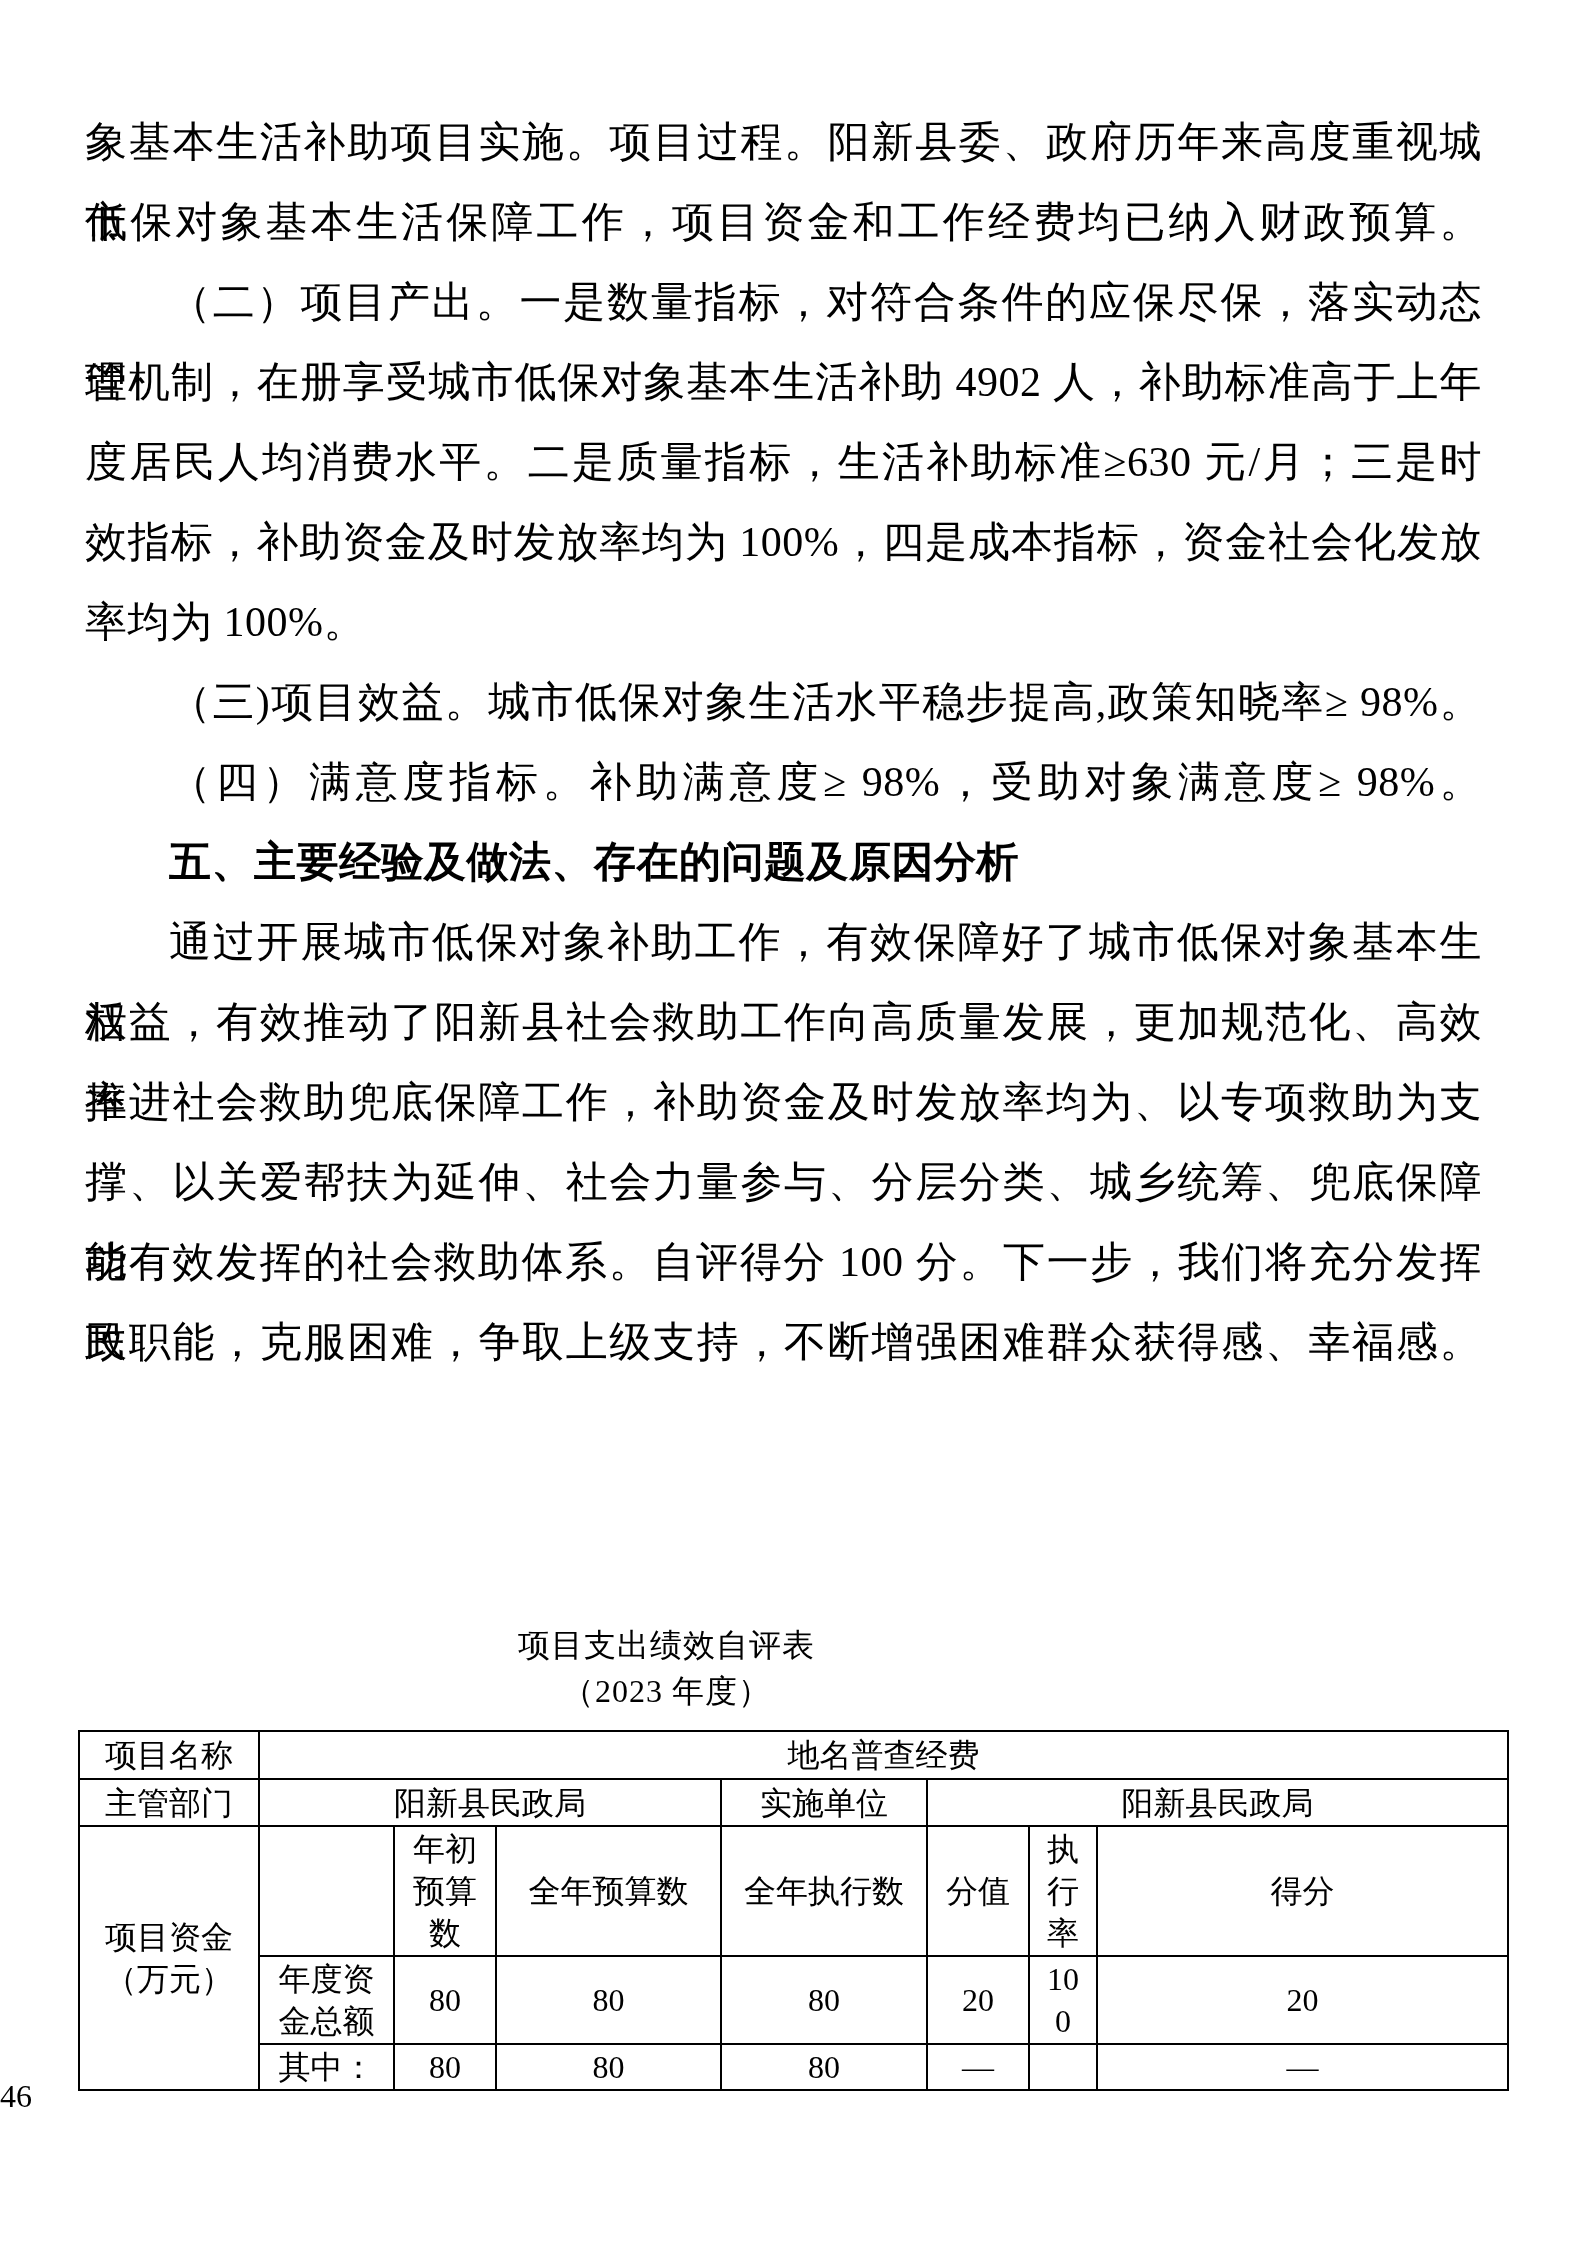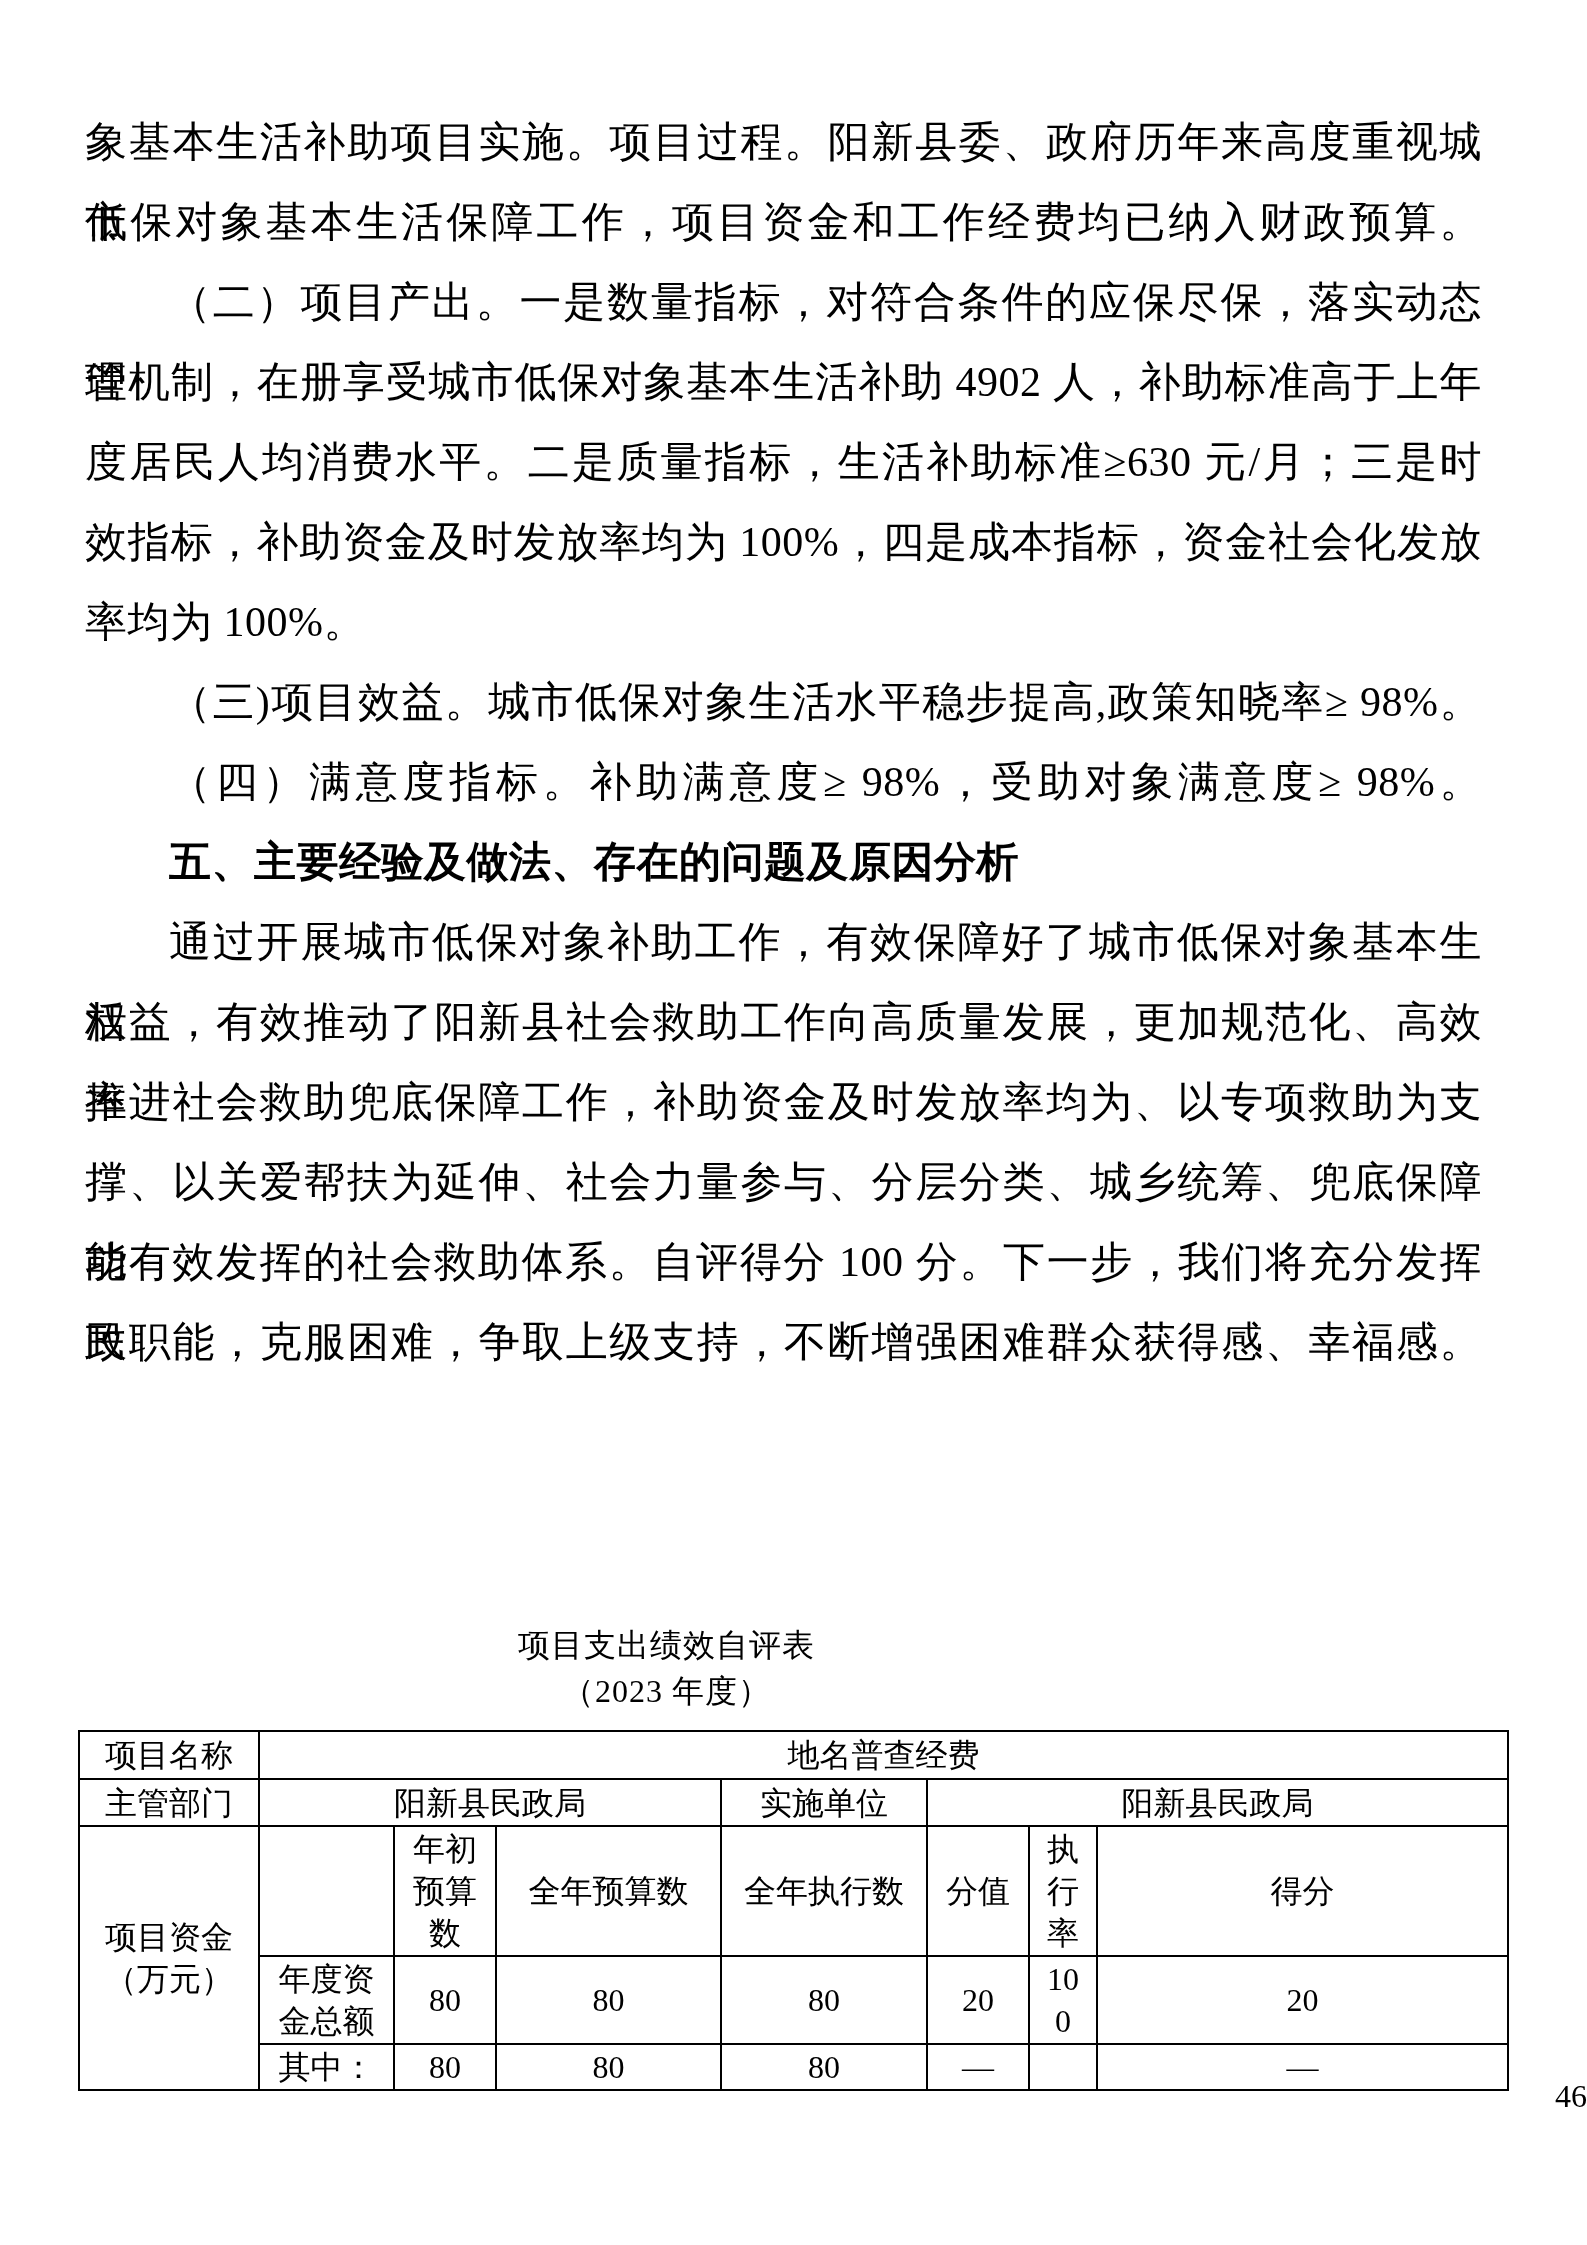--- a/index.html
+++ b/index.html
@@ -72,21 +72,21 @@
   tr.r2 td { height: 43px; }
   tr.r3 td { height: 122px; }
   tr.r4 td { height: 82px; }
   tr.r5 td { height: 42px; }
   
   .page-num {
     position: absolute;
     top: 2078px;
     left: 0;
     width: 100%;
-    text-align: right;
+    text-align: left;
     font-size: 32px;
     line-height: 36px;
   }
 </style>
 </head>
 <body>
 
 <div class="page">
 
   <div class="body-text">

